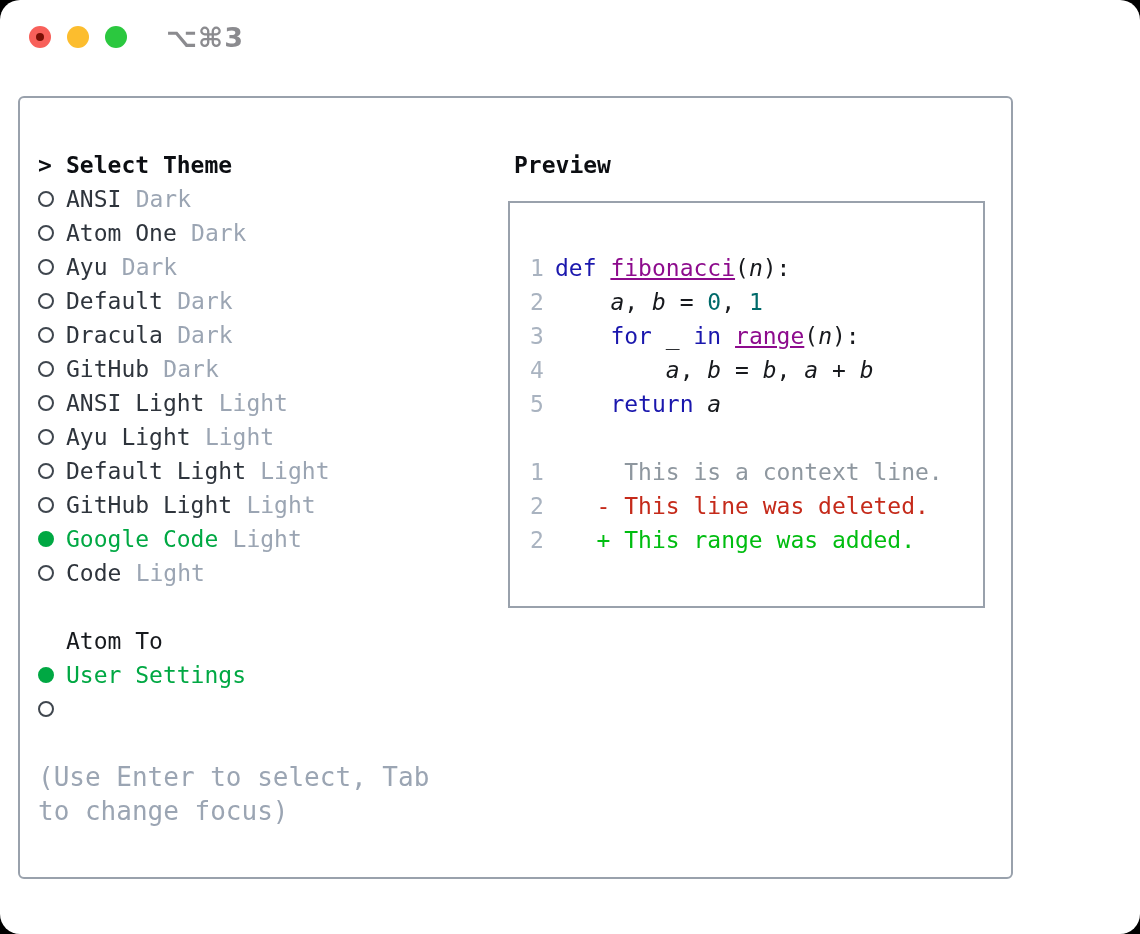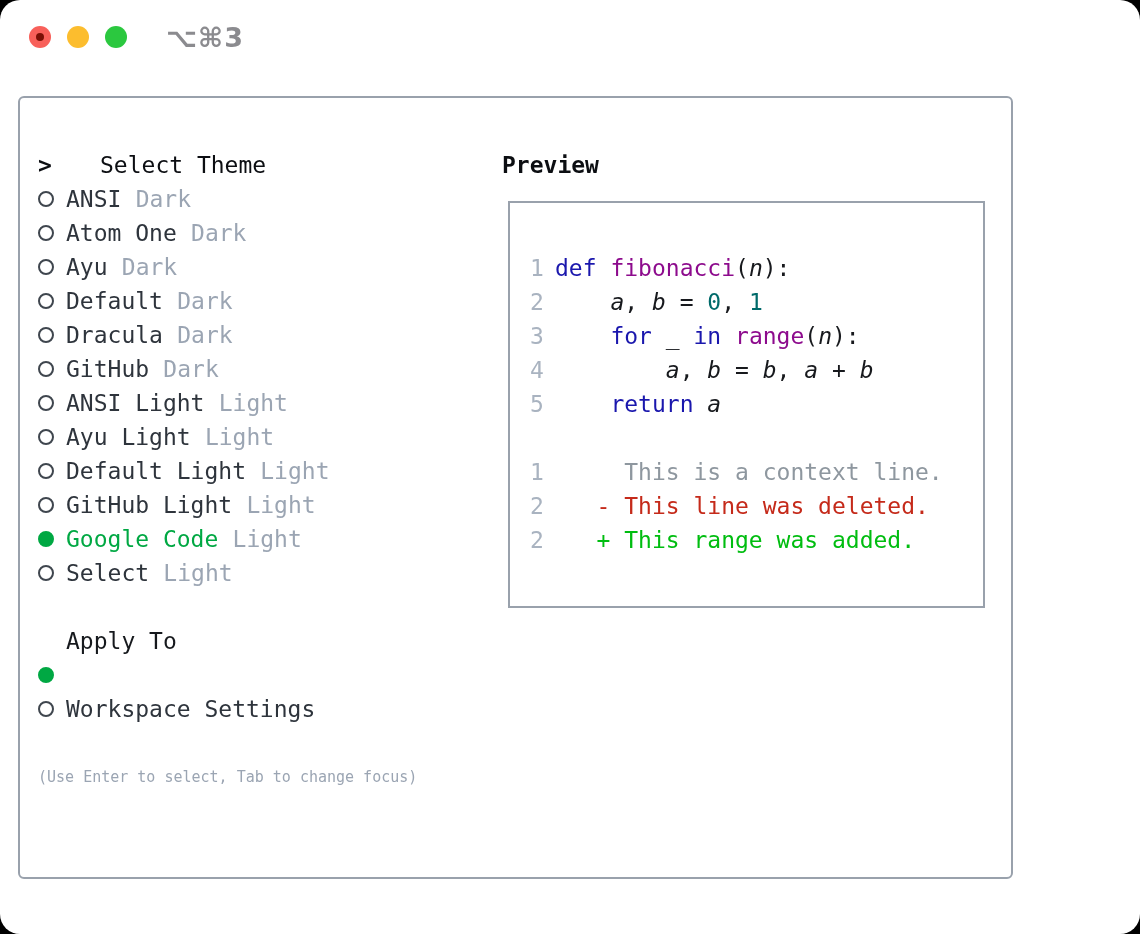--- a/index.html
+++ b/index.html
@@ -19,36 +19,36 @@
   .panel{position:absolute;left:18px;top:96px;width:995px;height:783px;border:2px solid var(--border-gray,#99a1ac);border-radius:6px;box-sizing:border-box;background:#fff;}
 
   
   .left{position:absolute;left:18px;top:50px;width:446px;font-family:"DejaVu Sans Mono",monospace;}
   .row{display:flex;align-items:center;height:34px;font-size:23px;color:var(--text-dark,#2e343c);}
   .row.spacer{height:34px;}
   .marker{width:28px;flex:none;display:flex;align-items:center;}
   .dot{width:16px;height:16px;border:2.5px solid #3f464e;border-radius:50%;box-sizing:border-box;}
   .dot.filled{background:var(--accent-green,#00a843);border-color:var(--accent-green,#00a843);}
   .caret{width:28px;flex:none;font-weight:bold;color:var(--header-black,#0c0e12);}
-  .header-label{font-weight:normal;color:var(--header-black,#0c0e12);margin-left:34px;}
+  .header-label{font-weight:bold;color:var(--header-black,#0c0e12);}
   .name{white-space:pre;}
   .name.green{color:var(--accent-green,#00a843);}
   .suffix{color:var(--muted-gray,#9ba5b3);margin-left:0.62em;white-space:pre;text-align:center;}
   .section-label{color:#16191d;}
-  .help{width:430px;font-size:15px;line-height:34px;color:var(--muted-gray,#9ba5b3);}
-
-  
-  .preview-title{position:absolute;left:482px;top:50px;height:34px;line-height:34px;font-family:"DejaVu Sans Mono",monospace;font-size:23px;font-weight:bold;color:var(--header-black,#0c0e12);}
+  .help{width:430px;font-size:26px;line-height:34px;color:var(--muted-gray,#9ba5b3);}
+
+  
+  .preview-title{position:absolute;left:494px;top:50px;height:34px;line-height:34px;font-family:"DejaVu Sans Mono",monospace;font-size:23px;font-weight:bold;color:var(--header-black,#0c0e12);}
   .pbox{position:absolute;left:488px;top:103px;width:477px;height:407px;border:2px solid var(--border-gray,#99a1ac);box-sizing:border-box;padding:48px 0 0 20px;font-family:"DejaVu Sans Mono",monospace;background:#fff;}
   .cline{display:flex;height:34px;line-height:34px;font-size:23px;}
   .lineno{width:25px;flex:none;color:var(--lineno-gray,#a9b3c0);}
   .code,.dtext{white-space:pre;color:#17191d;}
   .tok-plain{color:#17191d;}
   .tok-keyword{color:var(--keyword-blue,#1a17ad);}
-  .tok-function{color:var(--function-purple,#8d0b8d);}
+  .tok-function{color:var(--function-purple,#8d0b8d);text-decoration:underline;}
   .tok-number{color:var(--number-teal,#006a6a);}
   .tok-variable{font-style:italic;color:#17191d;}
   .tok-context{color:var(--context-gray,#8e979f);}
   .tok-deleted{color:var(--deleted-red,#c52a1a);}
   .tok-added{color:var(--added-green,#00bd10);}
   #diff-lines{margin-top:34px;}
 </style>
 </head>
 <body>
 
@@ -145,43 +145,43 @@
               <span class="marker">
                 <span class="dot filled"></span>
               </span>
               <span class="name green">Google Code</span>
               <span class="suffix">Light</span>
             </div>
             <div class="row">
               <span class="marker">
                 <span class="dot"></span>
               </span>
-              <span class="name">Select</span>
+              <span class="name">Code</span>
               <span class="suffix">Light</span>
             </div>
           </div>
 
         <div class="row spacer"></div>
 
         <div class="row">
           <span class="marker"></span>
-          <span class="section-label">Apply To</span>
+          <span class="section-label">Atom To</span>
         </div>
 
         <div id="apply-list">
             <div class="row">
               <span class="marker">
                 <span class="dot filled"></span>
               </span>
-            </div>
-            <div class="row">
-              <span class="marker">
-                <span class="dot"></span>
-              </span>
-              <span class="name">Workspace Settings</span>
+              <span class="name green">User Settings</span>
+            </div>
+            <div class="row">
+              <span class="marker">
+                <span class="dot"></span>
+              </span>
             </div>
           </div>
 
         <div class="row spacer"></div>
 
         <div class="help">(Use Enter to select, Tab to change focus)</div>
       </div>
 
       <div class="preview-title">Preview</div>
 

